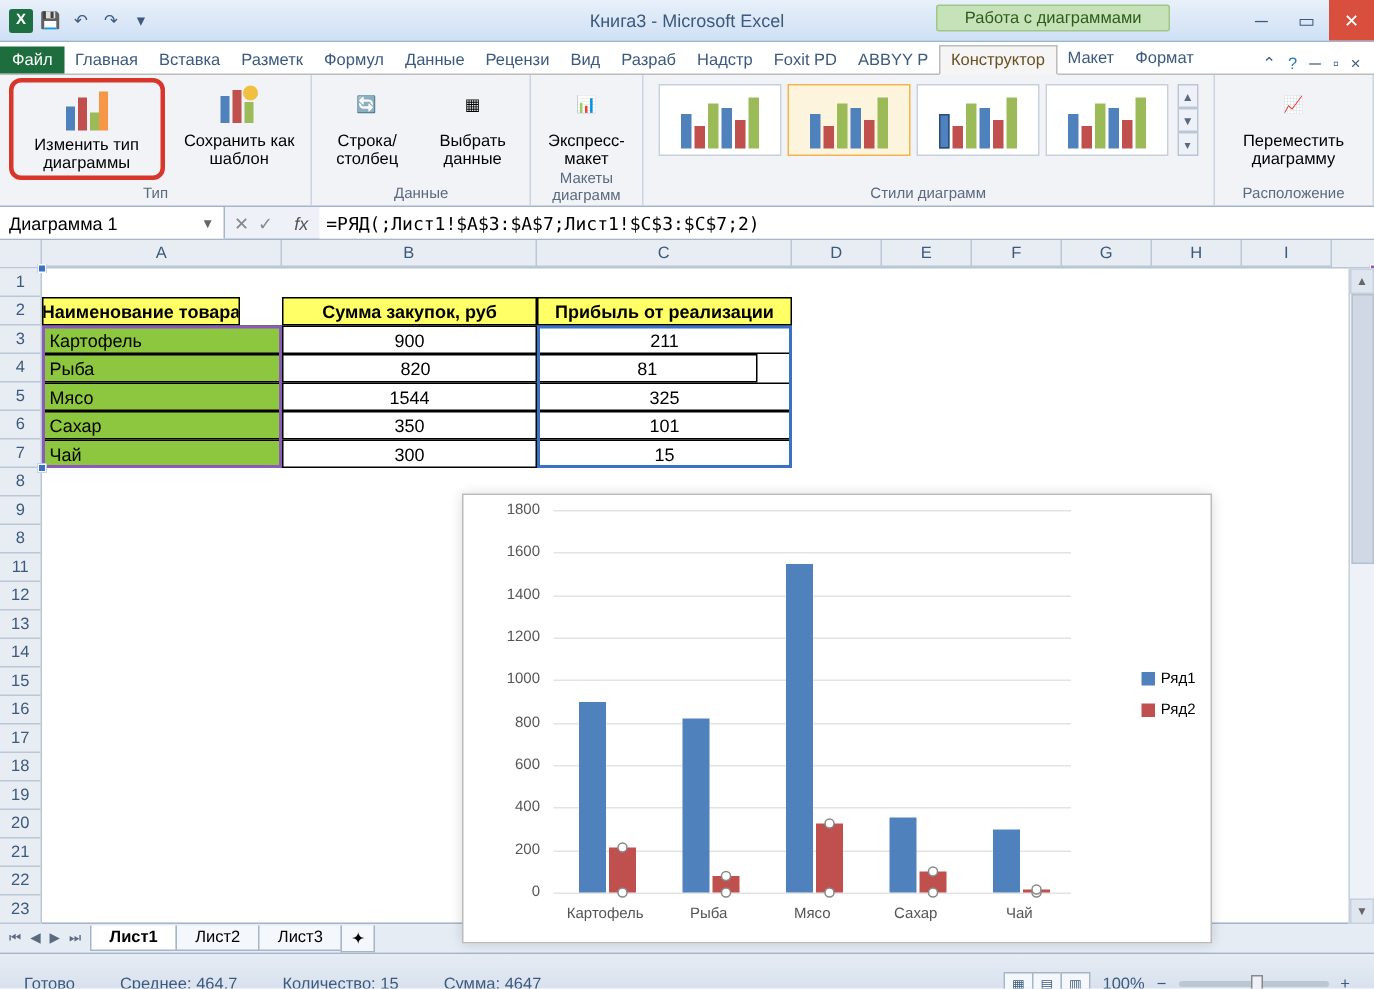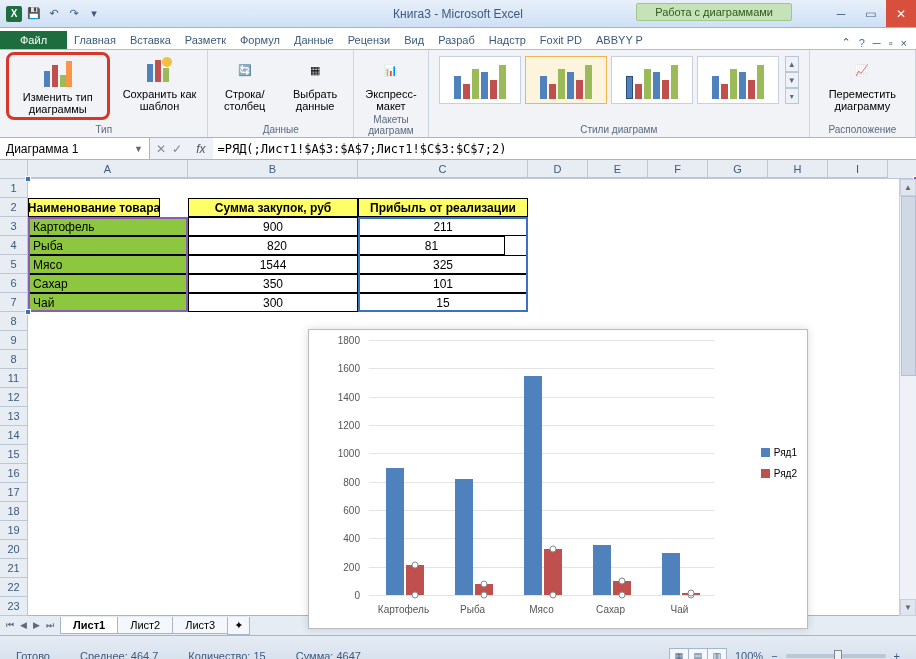--- a/index.html
+++ b/index.html
@@ -3,29 +3,29 @@
 <meta charset="utf-8">
 <style>
 * { margin:0; padding:0; box-sizing:border-box; font-family:"Segoe UI",Tahoma,sans-serif; }
 body { background:#fff; width:916px; height:659px; overflow:hidden; position:relative; }
 
 .titlebar { height:28px; background:linear-gradient(#e8f0fa,#cfe0f5); display:flex; align-items:center; border-bottom:1px solid #9db4d1; font-size:12px; position:relative; }
 .qat { display:flex; align-items:center; gap:4px; padding-left:6px; }
 .qat .xl-icon { width:16px; height:16px; background:#1d6f42; color:#fff; font-size:10px; display:flex; align-items:center; justify-content:center; font-weight:bold; border-radius:2px; }
 .qat .q { width:16px; height:16px; display:flex; align-items:center; justify-content:center; color:#3b5a7d; font-size:11px; }
 .title-center { position:absolute; left:50%; transform:translateX(-50%); color:#3b5a7d; }
-.chart-tools-title { position:absolute; right:124px; background:#c6e2b9; border:1px solid #9fc785; padding:2px 18px; font-size:11px; color:#2e5b1b; top:3px; border-radius:2px; }
+.chart-tools-title { position:absolute; right:136px; background:#c6e2b9; border:1px solid #9fc785; padding:2px 18px; font-size:11px; color:#2e5b1b; top:3px; border-radius:2px; }
 .win-controls { position:absolute; right:0; display:flex; height:100%; }
 .win-controls div { width:30px; display:flex; align-items:center; justify-content:center; }
 .win-controls .close { background:#d94f3d; color:#fff; }
 .win-controls .min,.win-controls .max { color:#3b5a7d; }
 
 .ribbon-tabs { height:22px; background:#fff; display:flex; align-items:flex-end; border-bottom:1px solid #bcbcbc; font-size:11px; }
 .ribbon-tabs .tab { padding:3px 7px; color:#3b5a7d; cursor:pointer; white-space:nowrap; }
-.ribbon-tabs .tab.file { background:#1e6d3e; color:#fff; padding:3px 20px; }
+.ribbon-tabs .tab.file { background:#1e6d3e; color:#fff; padding:3px 8px; }
 .ribbon-tabs .tab.active { background:#f5f5f5; border:1px solid #bcbcbc; border-bottom:1px solid #f5f5f5; margin-bottom:-1px; color:#6b5020; }
 .ribbon-tabs .help { margin-left:auto; display:flex; gap:2px; padding-right:6px; color:#3b5a7d; align-items:center; }
 .ribbon-tabs .help span { padding:0 3px; }
 
 .ribbon { height:88px; background:#f1f3f6; border-bottom:1px solid #a6b5c9; display:flex; font-size:11px; }
 .rgroup { border-right:1px solid #cbd5e2; display:flex; flex-direction:column; align-items:center; padding:2px 6px 0; }
 .rgroup .body { flex:1; display:flex; align-items:flex-start; gap:8px; }
 .rgroup .label { font-size:10px; color:#5a6a80; text-align:center; padding-bottom:2px; }
 .bigbtn { display:flex; flex-direction:column; align-items:center; gap:2px; padding:2px 4px; cursor:pointer; text-align:center; line-height:1.1; }
 .bigbtn .ico { width:32px; height:32px; display:flex; align-items:center; justify-content:center; }
@@ -122,20 +122,25 @@
       <div class="tab">Вставка</div>
       <div class="tab">Разметк</div>
       <div class="tab">Формул</div>
       <div class="tab">Данные</div>
       <div class="tab">Рецензи</div>
       <div class="tab">Вид</div>
       <div class="tab">Разраб</div>
       <div class="tab">Надстр</div>
       <div class="tab">Foxit PD</div>
       <div class="tab">ABBYY P</div>
+    </div>
+  <div id="ribbon-chart-tabs" style="display:flex">
+      <div class="tab active">Конструктор</div>
+      <div class="tab">Макет</div>
+      <div class="tab">Формат</div>
     </div>
   <div class="help">
     <span>⌃</span>
     <span style="color:#2a7ab8">?</span>
     <span>─</span>
     <span>▫</span>
     <span>×</span>
   </div>
 </div>
 

